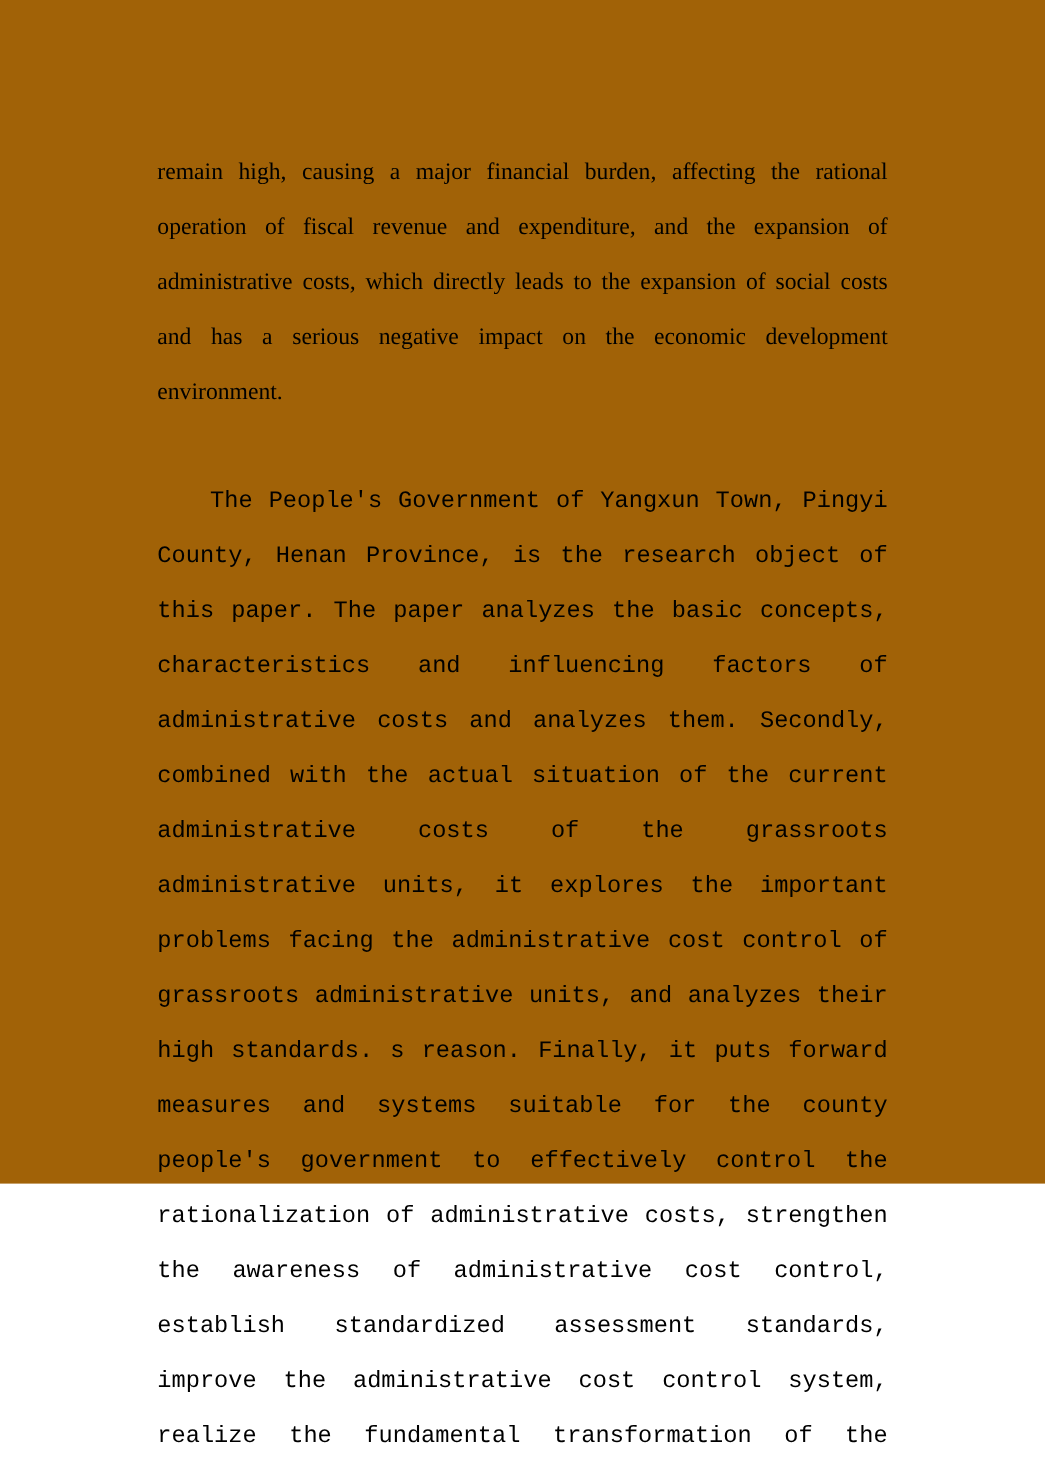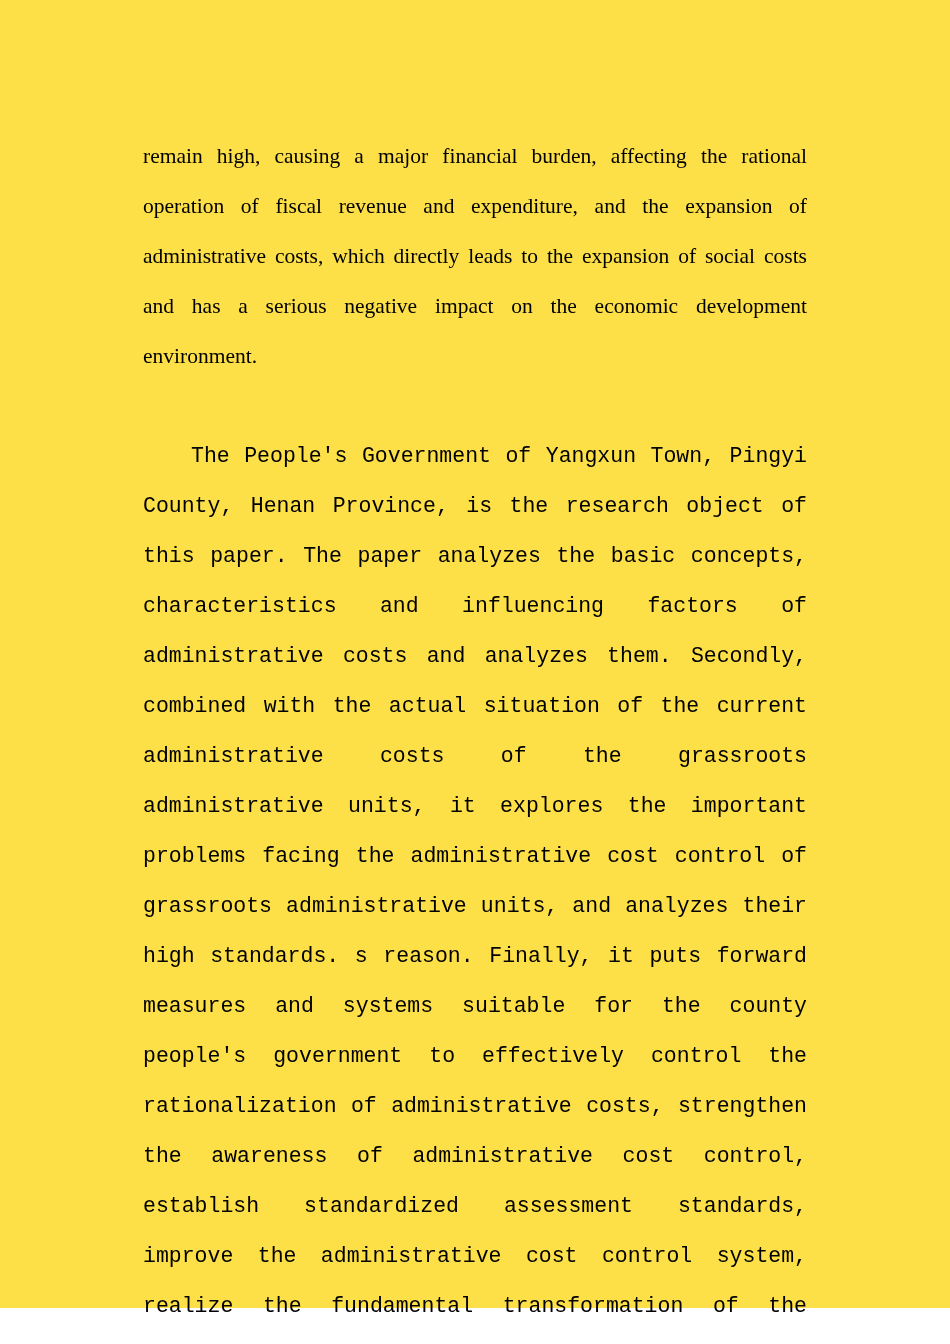--- a/index.html
+++ b/index.html
@@ -15,22 +15,22 @@
     font-family: "Liberation Serif", "DejaVu Serif", serif;
     color: #000000;
     -webkit-font-smoothing: antialiased;
   }
 
   .page {
     position: absolute;
     left: 0;
     top: 0;
     width: 950px;
-    height: 1308px;
-    background: #fde047;
+    height: 1076px;
+    background: #a16207;
     box-sizing: border-box;
   }
 
   .text-block {
     position: absolute;
     left: 143px;
     top: 131px;
     width: 664px;
   }
 

